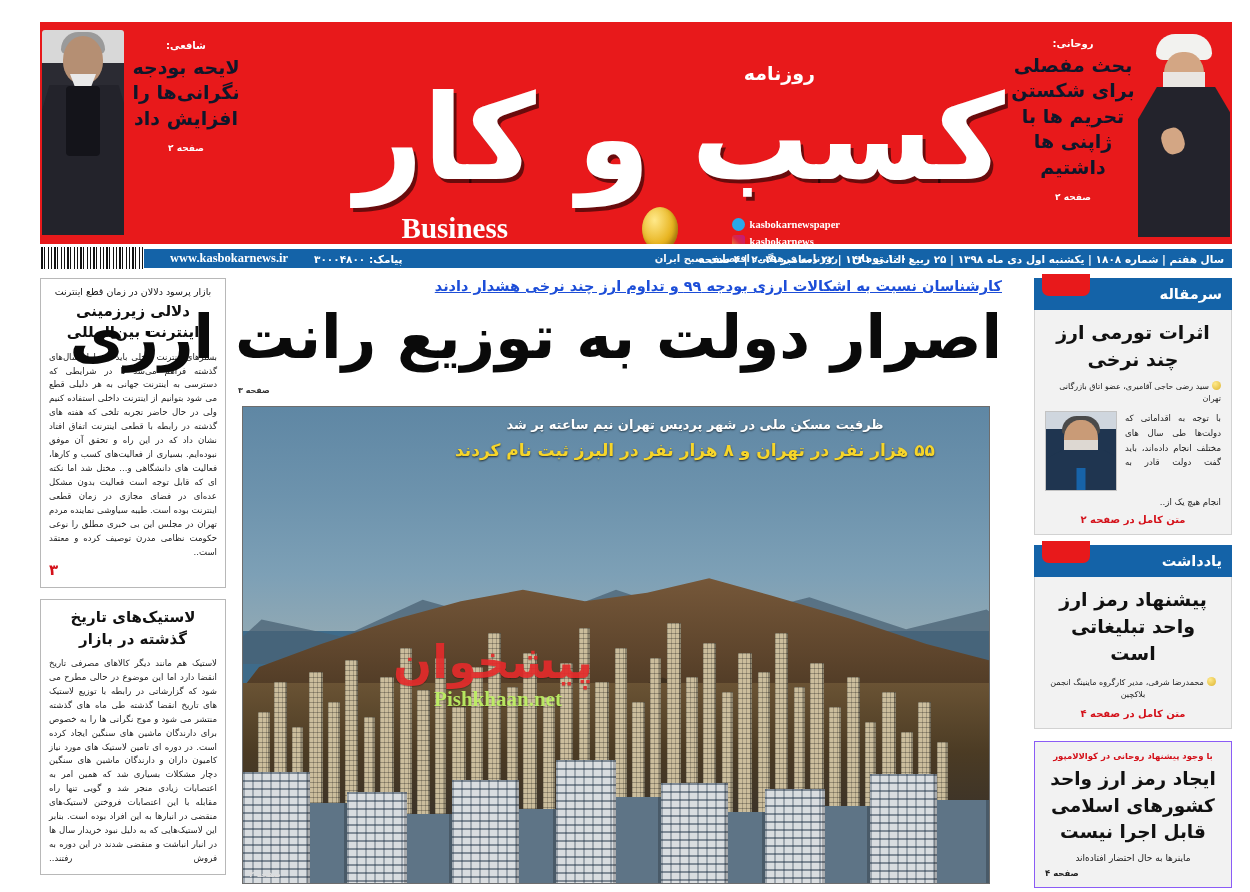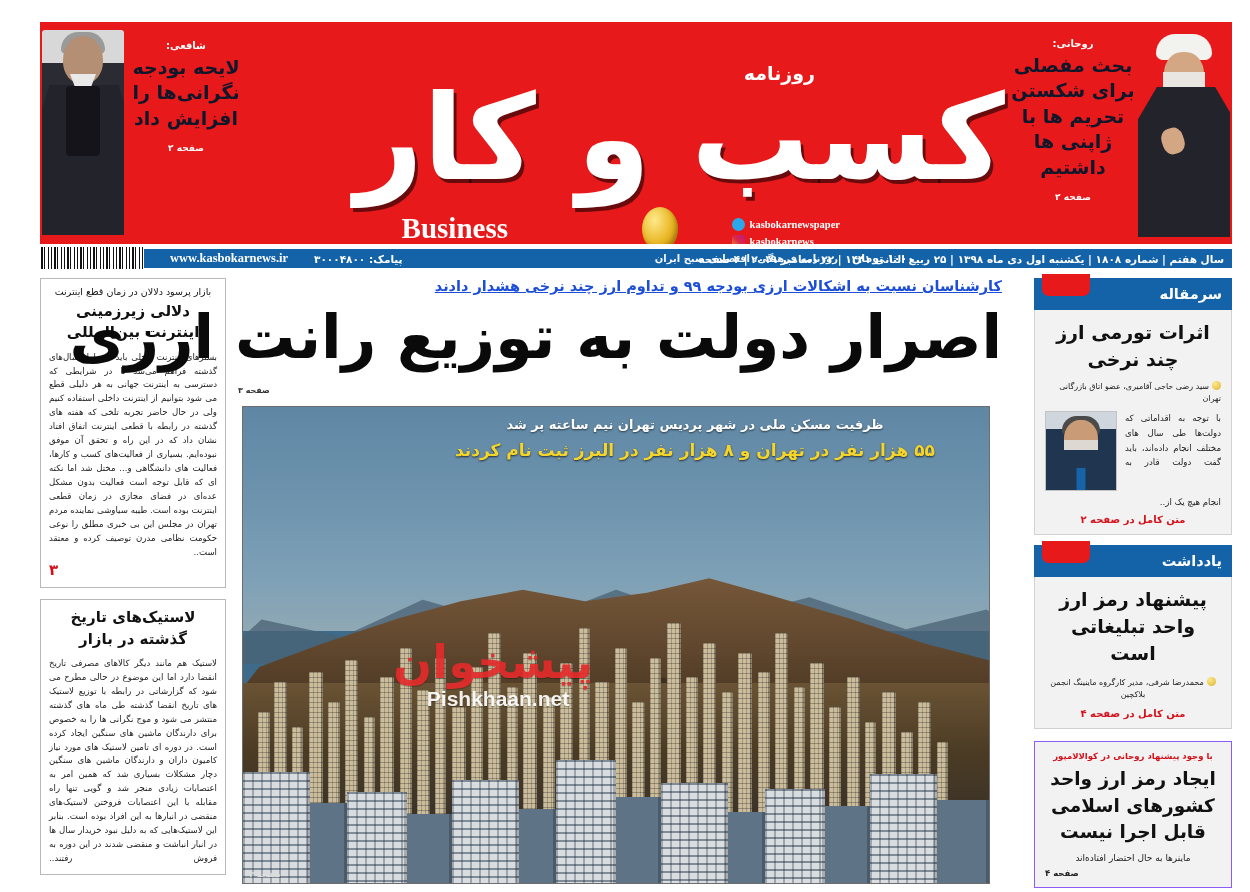--- a/index.html
+++ b/index.html
@@ -308,22 +308,22 @@
   }
   .watermark {
     position: absolute; left: 160px; top: 232px; width: 190px;
     text-align: center; pointer-events: none; opacity: .92;
   }
   .wm-fa {
     font-size: 46px; font-weight: bold; color: #e32b2b; line-height: 1;
     text-shadow: 0 1px 1px rgba(0,0,0,.3);
   }
   .wm-en {
-    font-family: Liberation Sans, sans-serif; direction: ltr;
-    font-size: 21px; font-weight: bold; color: #ffffff; margin-top: 2px;
+    font-family: Liberation Serif, serif; direction: ltr;
+    font-size: 21px; font-weight: bold; color: #bef264; margin-top: 2px;
     text-shadow: 0 1px 1px rgba(0,0,0,.3);
   }
   .photo-pagetag {
     position: absolute; left: 6px; bottom: 4px;
     font-size: 8px; font-weight: bold; color: #ddd;
   }
 
   
   .col-right { position: absolute; right: 18px; top: 0; width: 198px; }
   .sb-head {

